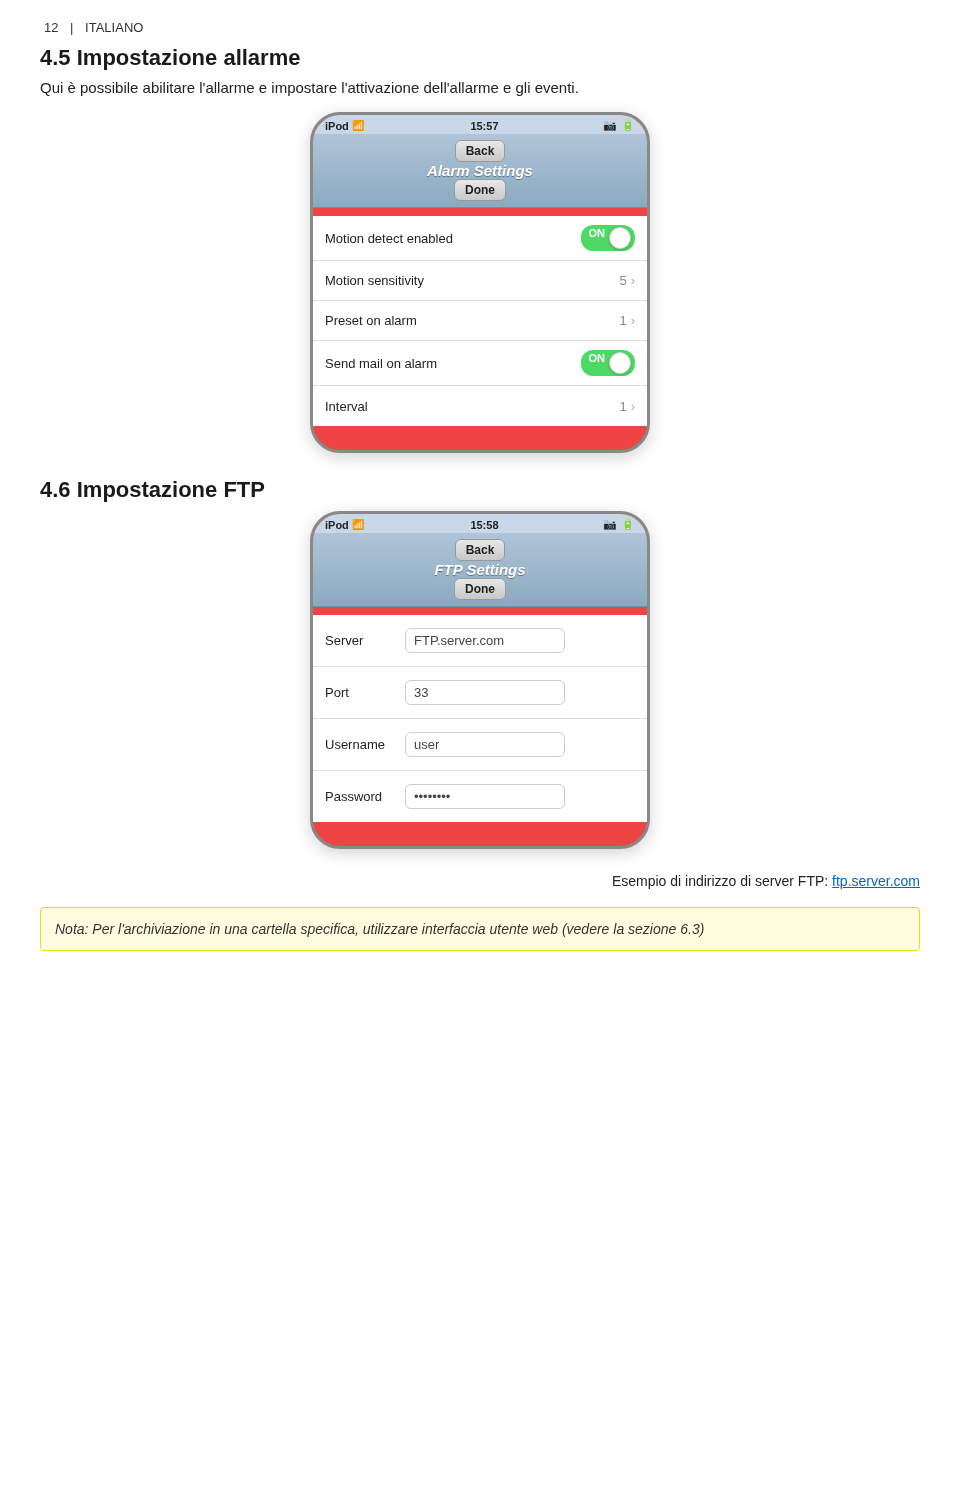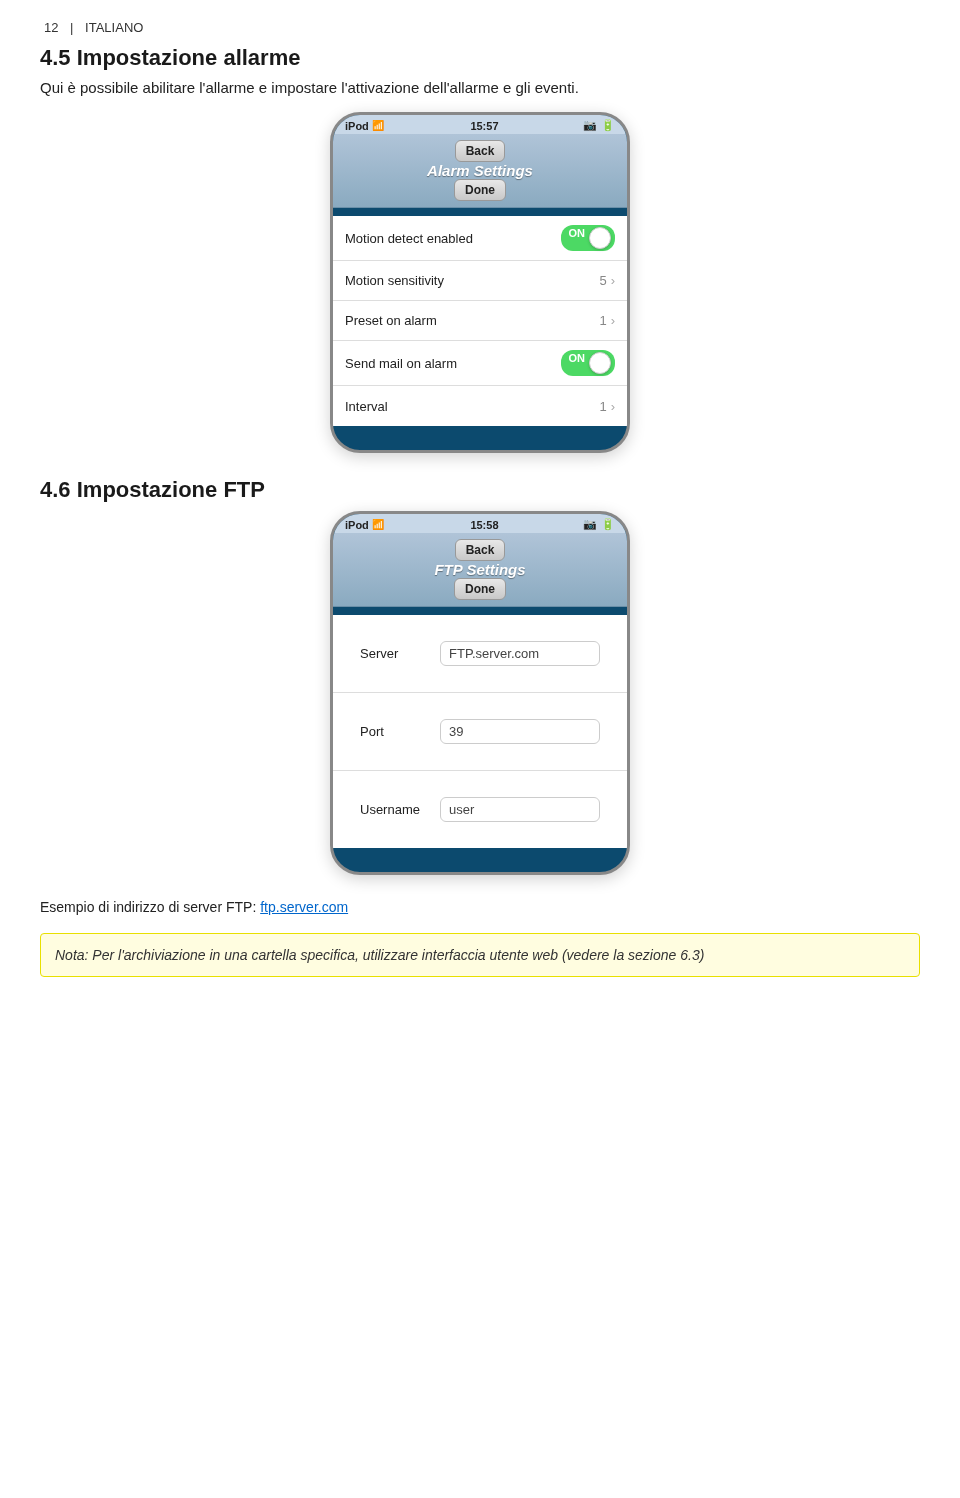--- a/index.html
+++ b/index.html
@@ -31,23 +31,23 @@
     }
 
     .section-desc {
       font-size: 15px;
       color: #222;
       margin-bottom: 16px;
     }
 
     
     .iphone-mockup {
-      width: 300px;
+      width: 340px;
       margin: 0 auto 24px auto;
-      background: #0c4a6e;
+      background: #ef4444;
       border-radius: 30px;
       border: 3px solid #888;
       overflow: hidden;
       box-shadow: 0 4px 16px rgba(0,0,0,0.18);
       padding-bottom: 16px;
     }
 
     
     .status-bar {
       background: #c8d8e8;
@@ -166,22 +166,22 @@
     }
 
     
     .ftp-settings-list {
       background: #fff;
       margin: 8px 0;
     }
     .ftp-row {
       display: flex;
       align-items: center;
-      justify-content: center;
-      padding: 26px 12px;
+      justify-content: flex-start;
+      padding: 13px 12px;
       border-bottom: 1px solid #ddd;
       background: #fff;
       min-height: 40px;
     }
     .ftp-row:last-child { border-bottom: none; }
     .ftp-row .ftp-label {
       font-size: 13px;
       color: #222;
       min-width: 80px;
     }
@@ -208,21 +208,21 @@
       border-radius: 4px;
       padding: 13px 14px;
       font-size: 14px;
       font-style: italic;
       color: #333;
       margin-top: 10px;
     }
 
     
     .example-text {
-      text-align: left;
+      text-align: right;
       font-size: 14px;
       color: #222;
       margin-bottom: 10px;
     }
     .example-text a {
       color: #0066cc;
     }
   </style>
 </head>
 <body>
@@ -338,28 +338,32 @@
 
     <div class="ftp-settings-list">
 
       <div class="ftp-row">
         <span class="ftp-label">Server</span>
         <div class="ftp-value-box">FTP.server.com</div>
       </div>
 
       <div class="ftp-row">
         <span class="ftp-label">Port</span>
-        <div class="ftp-value-box">39</div>
+        <div class="ftp-value-box">33</div>
       </div>
 
       <div class="ftp-row">
         <span class="ftp-label">Username</span>
         <div class="ftp-value-box">user</div>
       </div>
 
+      <div class="ftp-row">
+        <span class="ftp-label">Password</span>
+        <div class="ftp-value-box">••••••••</div>
+      </div>
 
     </div>
   </div>
 
   <div class="example-text">
     <span>Esempio di indirizzo di server FTP: </span><a href="#">ftp.server.com</a>
   </div>
 
 </div>
 

